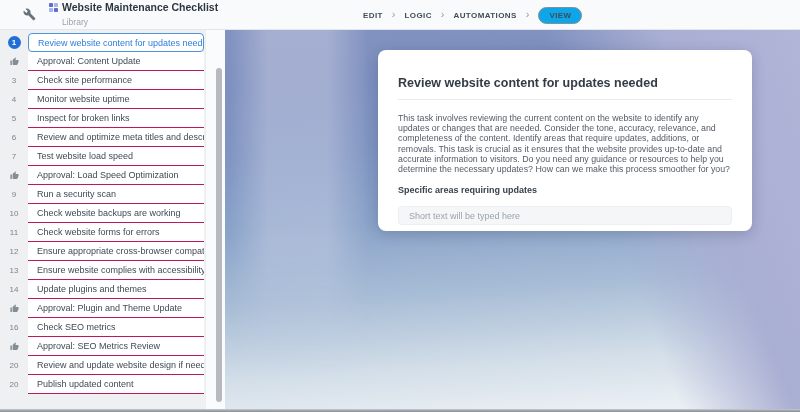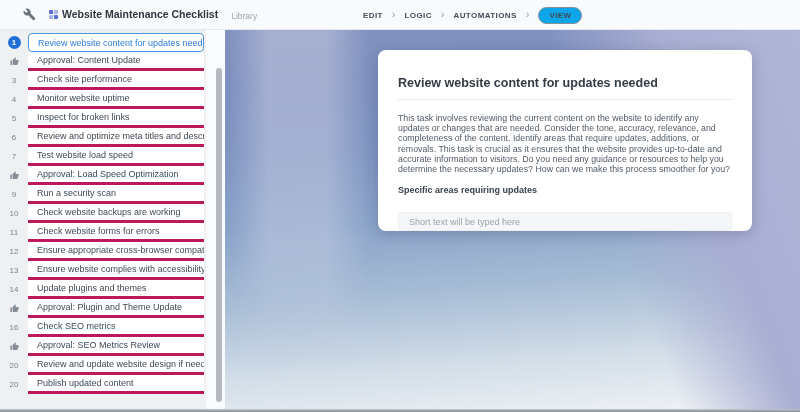--- a/index.html
+++ b/index.html
@@ -3,38 +3,38 @@
 <meta charset="utf-8">
 <style>
   html,body{margin:0;padding:0;width:800px;height:412px;overflow:hidden;
     font-family:"Liberation Sans", sans-serif; background:#eef0f2; position:relative;}
   *{box-sizing:border-box;}
 
   
   .header{position:absolute;top:0;left:0;width:800px;height:30px;background:#f8fafb;
     border-bottom:1px solid #e3e7ea;display:flex;align-items:center;z-index:30;}
   .wrench{margin-left:22px;width:14px;height:14px;display:flex;align-items:center;justify-content:center;}
-  .title-block{margin-left:13px;display:flex;flex-direction:row;justify-content:flex-start;line-height:1.15;}
+  .title-block{margin-left:13px;display:flex;flex-direction:column;justify-content:flex-start;line-height:1.15;}
   .title-row{display:flex;align-items:center;gap:4px;}
   .tpl-icon{width:9px;height:9px;display:inline-block;}
   .header-title{font-size:10.5px;font-weight:bold;color:#2e3740;}
   .header-sub{font-size:8.5px;color:#9aa4ad;margin-left:13px;margin-top:5px;}
   .breadcrumb{position:absolute;left:363px;top:0;height:30px;display:flex;align-items:center;gap:9px;}
   .crumb{font-size:8px;font-weight:bold;letter-spacing:.4px;color:#414c57;}
   .crumb-sep{font-size:11px;color:#959da5;line-height:1;margin-top:-2px;}
   .crumb-pill{font-size:8px;font-weight:bold;letter-spacing:.4px;color:#414c57;
     border:1px solid #858f98;border-radius:10px;padding:3px 10px;background:#0ea5e9;}
 
   
   .sidebar{position:absolute;top:30px;left:0;width:225px;height:382px;background:#eef0f2;overflow:hidden;z-index:20;}
   .rows{position:absolute;left:0;top:3px;width:204px;}
   .srow{display:flex;height:19px;align-items:stretch;cursor:pointer;}
   .gutter{width:28px;display:flex;align-items:center;justify-content:center;
     font-size:8px;color:#7b848d;flex:none;}
-  .srow-body{flex:1;background:#ffffff;border-bottom:3px solid #be185d;display:flex;align-items:center;
+  .srow-body{flex:1;background:#ffffff;border-bottom:1px solid #be185d;display:flex;align-items:center;
     padding:0 9px;font-size:9px;color:#3f4a54;white-space:nowrap;overflow:hidden;}
   .srow.selected .srow-body{border:1px solid #4e94dc;border-radius:4px;color:#2c7ede;}
   .badge{width:13px;height:13px;border-radius:50%;background:#1f6fd6;color:#fff;
     font-size:8px;font-weight:bold;display:flex;align-items:center;justify-content:center;}
   .thumb-svg{width:9px;height:9px;fill:#848d95;}
   .scroll-track{position:absolute;left:205px;top:0;width:20px;height:382px;background:#fafbfc;border-left:1px solid #eceef0;}
   .scroll-thumb{position:absolute;left:10px;top:38px;width:6px;height:334px;background:#b6bac0;border-radius:3px;}
 
   
   .main{position:absolute;left:225px;top:30px;width:575px;height:382px;overflow:hidden;z-index:10;}
@@ -48,21 +48,21 @@
     background:linear-gradient(to left,#b7bbdc 0%,#a9aed3 55%,rgba(170,175,212,0) 80%);
     transform:rotate(-20deg);}
 
   
   .card{position:absolute;left:153px;top:20px;width:374px;height:181px;background:#ffffff;
     border-radius:8px;box-shadow:0 3px 14px rgba(25,35,65,.22);padding:0 20px;}
   .card-title{margin-top:26px;font-size:12.5px;font-weight:bold;color:#333c45;}
   .card-divider{margin-top:9px;border-top:1px solid #e9ebee;height:0;}
   .card-desc{margin-top:13px;font-size:8.8px;line-height:10.2px;color:#515b66;}
   .field-label{margin-top:11px;font-size:9px;font-weight:bold;color:#39424c;}
-  .short-input{margin-top:17px;width:334px;height:19px;background:#f4f6f8;border:1px solid #edeff1;
+  .short-input{margin-top:11px;width:334px;height:19px;background:#f4f6f8;border:1px solid #edeff1;
     border-radius:4px;font-size:9px;padding:0 10px;color:#333;outline:none;
     font-family:"Liberation Sans", sans-serif;}
   .short-input::placeholder{color:#9aa3ac;}
 
   
   .bottom-bar{position:absolute;left:0;bottom:0;width:800px;height:3px;z-index:40;
     background:linear-gradient(to bottom,#c9cdd1 0%,#9aa0a6 60%,#888f95 100%);}
 </style>
 </head>
 <body>

